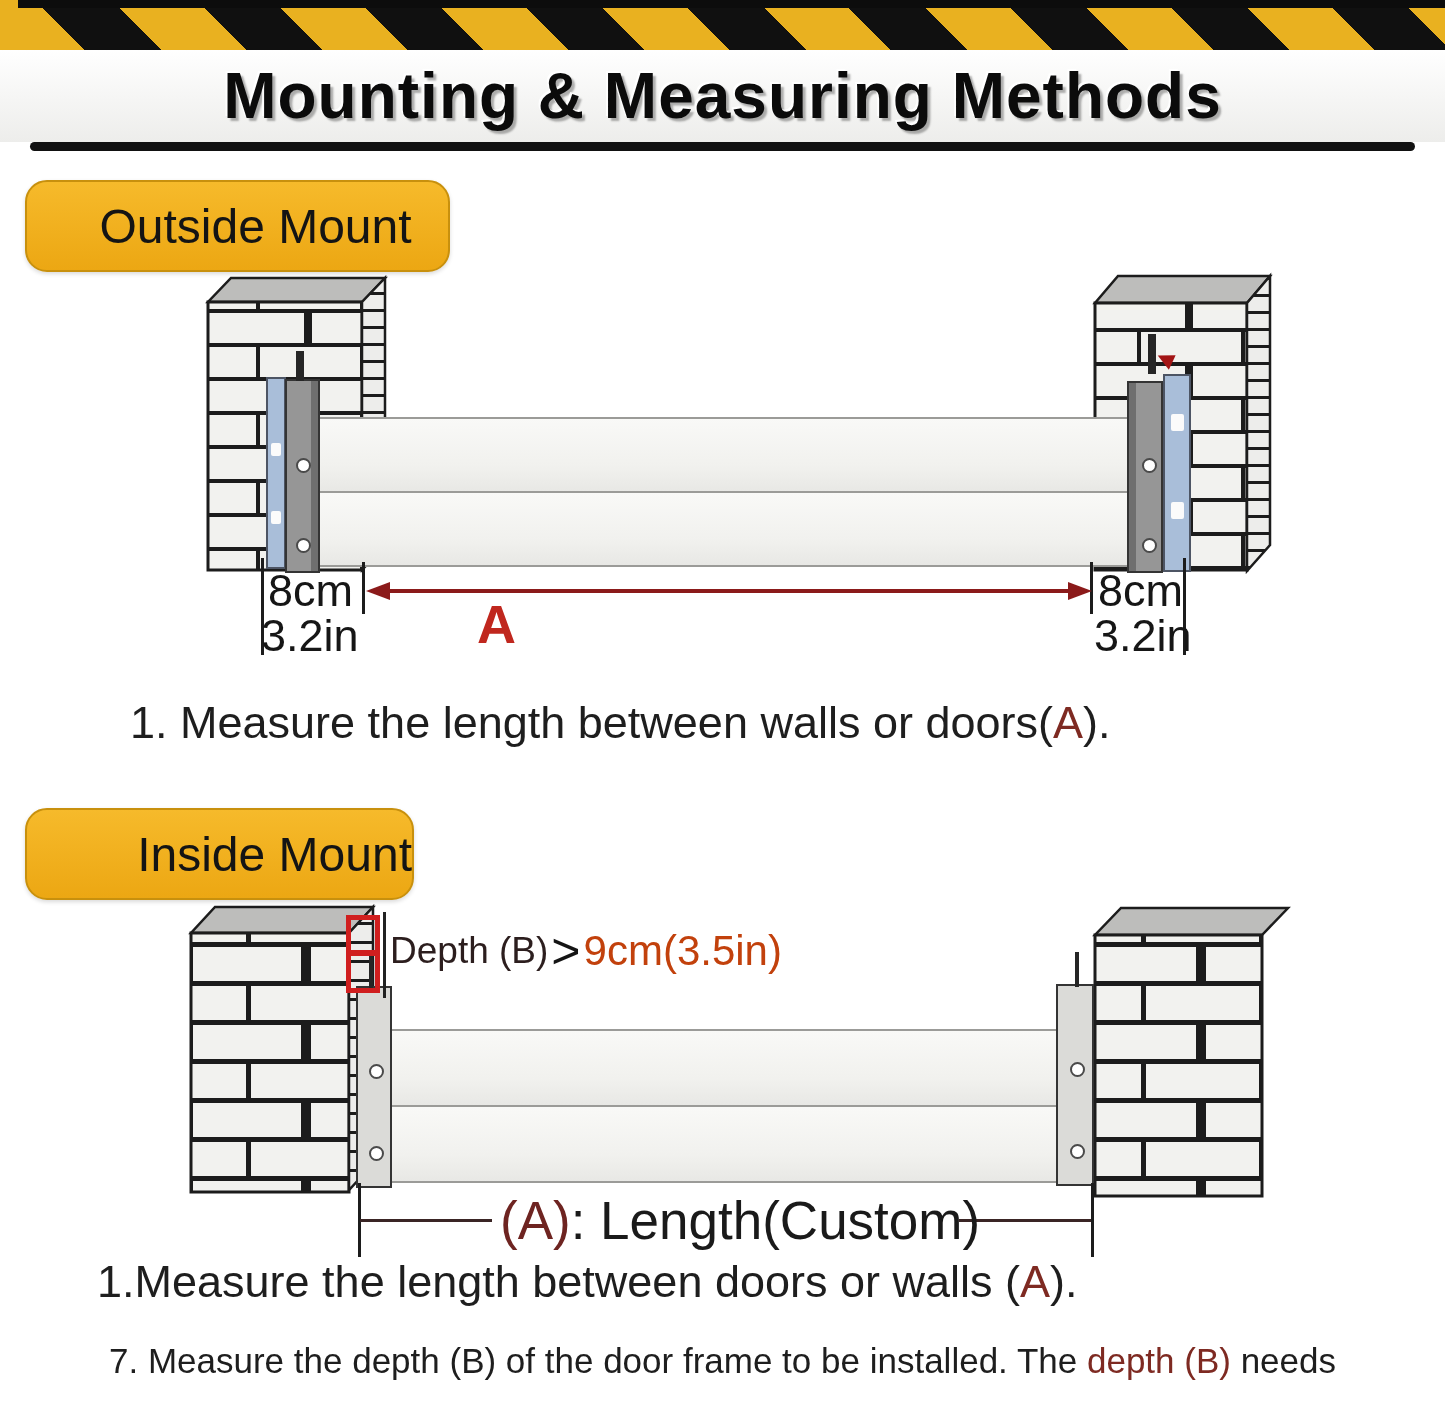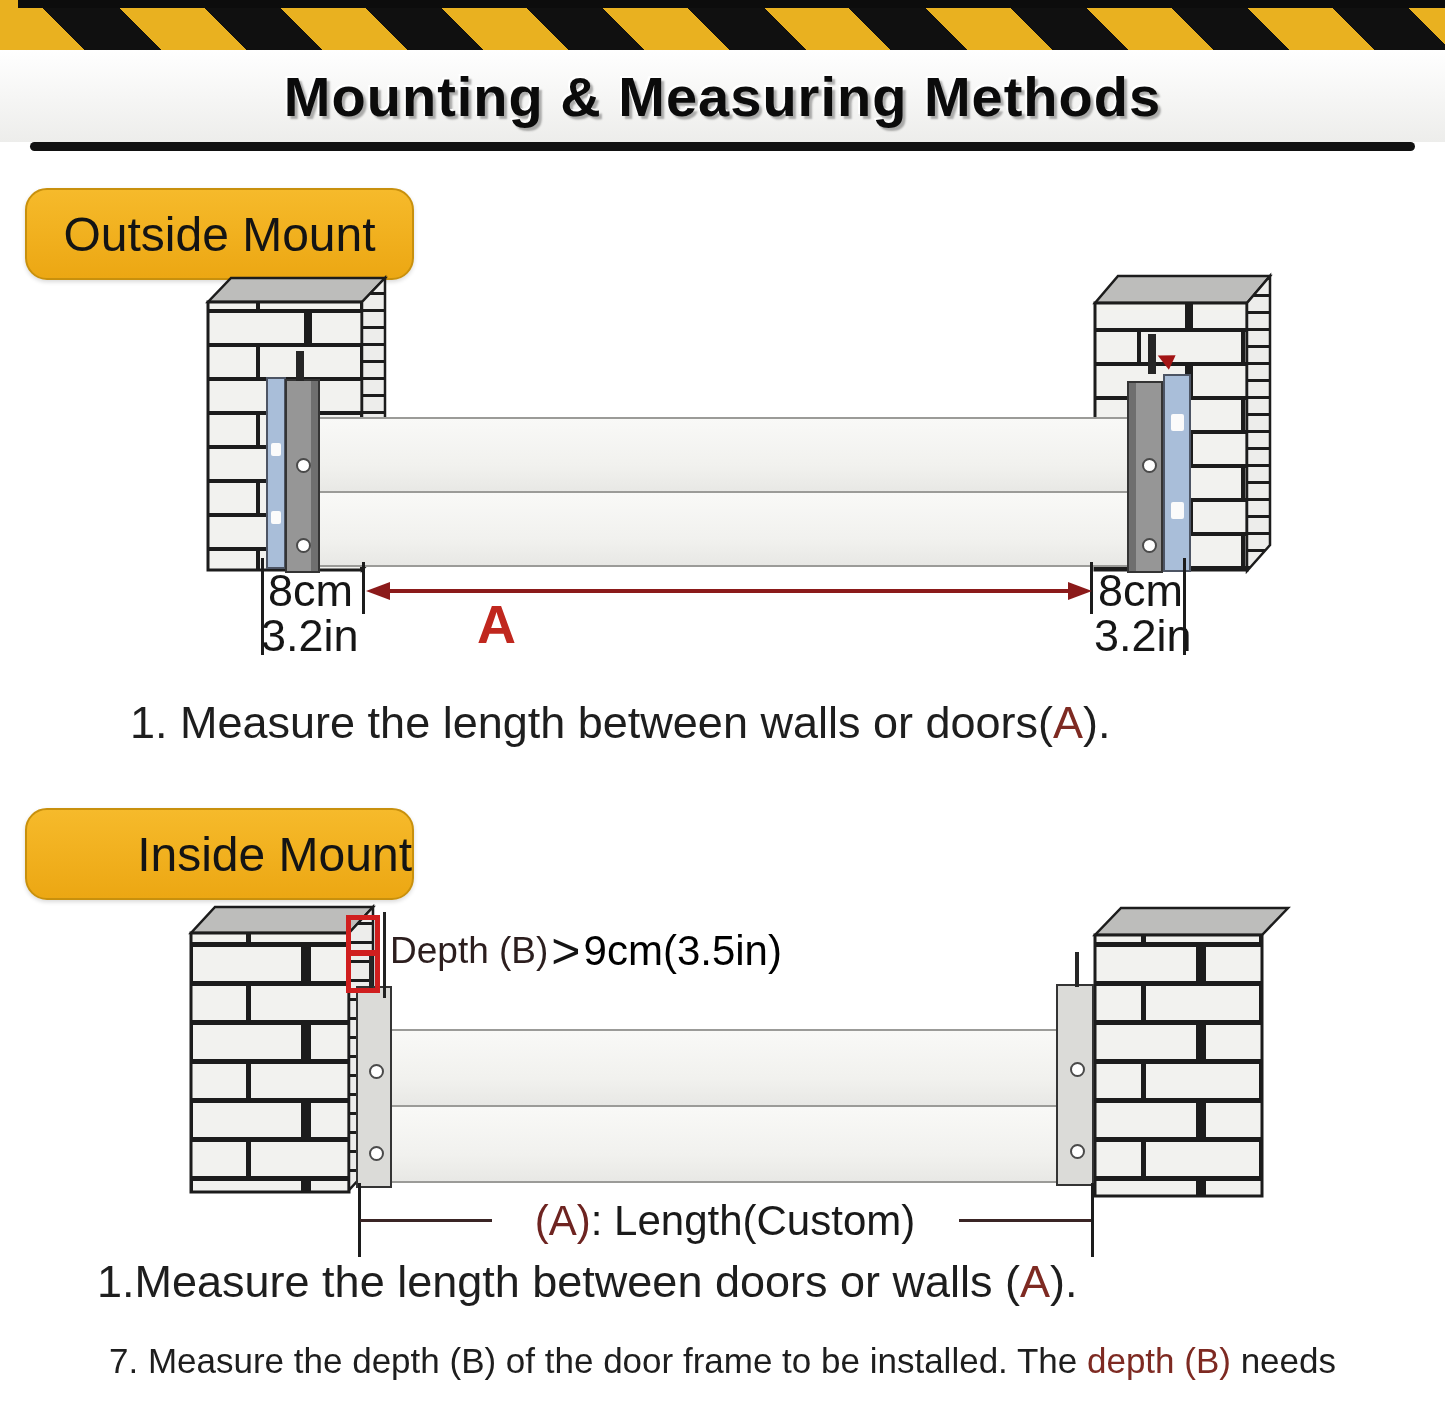--- a/index.html
+++ b/index.html
@@ -7,30 +7,30 @@
   .canvas{position:relative;width:1445px;height:1421px;background:#fff;overflow:hidden;}
   .layer{position:absolute;left:0;top:0;width:100%;height:100%;}
   .abs{position:absolute;}
 
   
   .hazard{position:absolute;left:0;top:0;width:1445px;height:50px;
     background:repeating-linear-gradient(45deg,#E9B120 0 60px,#101010 60px 114px);}
   .hazard-top{position:absolute;left:18px;top:0;width:1427px;height:8px;background:#0c0c0c;}
   .title-band{position:absolute;left:0;top:50px;width:1445px;height:92px;
     background:linear-gradient(#ffffff,#ededeb);display:flex;align-items:center;justify-content:center;}
-  .title-band h1{margin:0;font-size:56px;font-weight:bold;color:#0b0b0b;letter-spacing:1px;
+  .title-band h1{margin:0;font-size:64px;font-weight:bold;color:#0b0b0b;letter-spacing:1px;
     text-shadow:-2px -2px 0 rgba(255,255,255,.9), 3px 3px 2px rgba(0,0,0,.30);}
   .title-rule{position:absolute;left:30px;top:142px;width:1385px;height:9px;background:#111;border-radius:5px;}
 
   
   .badge{position:absolute;left:25px;width:385px;height:88px;
     background:linear-gradient(#F6BA2B,#ECA713);border:2px solid #C8900D;border-radius:22px;
     display:flex;align-items:center;justify-content:center;font-size:48px;color:#141414;
     box-shadow:0 2px 4px rgba(0,0,0,.15);}
-  .badge-outside{top:188px;}
+  .badge-outside{top:180px;padding-left:36px;}
   .badge-inside{top:808px;justify-content:flex-end;}
 
   
   .panel{position:absolute;box-sizing:border-box;border:2px solid #9b9b98;
     background:linear-gradient(180deg,#f9f9f7 0%,#f1f1ee 65%,#e8e8e5 100%);}
 
   
   .channel{position:absolute;box-sizing:border-box;background:#A9BED9;border:2px solid #4d5564;}
   .channel .sq{position:absolute;background:#fbfbfb;border-radius:2px;}
   .bracket{position:absolute;box-sizing:border-box;border:2px solid #343434;}
@@ -58,24 +58,24 @@
   .dim-arrow .ah-left{left:0;border-right:24px solid #8B1A1A;}
   .dim-arrow .ah-right{right:0;border-left:24px solid #8B1A1A;}
   .dim-label{position:absolute;font-size:45px;color:#161616;line-height:1;white-space:nowrap;}
   .center-label{position:absolute;left:477px;top:597px;display:flex;align-items:baseline;white-space:nowrap;}
   .center-label .big-a{font-size:54px;font-weight:bold;color:#C0271E;margin-right:3px;line-height:1;}
   .center-label .rest{font-size:38px;color:#1b1b1b;line-height:1.15;}
 
   .depth-note{position:absolute;left:390px;top:922px;display:flex;align-items:center;white-space:nowrap;}
   .depth-note .lbl{font-size:37px;color:#2c1e1e;}
   .depth-note .gt{font-size:50px;color:#141414;margin:0 3px;}
-  .depth-note .val{font-size:42px;color:#000000;}
+  .depth-note .val{font-size:42px;color:#c2410c;}
 
   .len-note{position:absolute;left:500px;top:1199px;width:450px;text-align:center;
-    font-size:42px;line-height:44px;color:#1a1a1a;white-space:nowrap;}
+    font-size:53px;line-height:44px;color:#1a1a1a;white-space:nowrap;}
   .len-note .em{color:#6E2421;}
 
   
   .step{position:absolute;font-size:45px;color:#1e1e1e;white-space:nowrap;line-height:1.2;}
   .em-red{color:#7E2A22;}
   .step-center{position:absolute;left:0;top:1340px;width:1445px;text-align:center;
     font-size:35px;color:#1e1e1e;line-height:41px;}
 </style>
 </head>
 <body>

